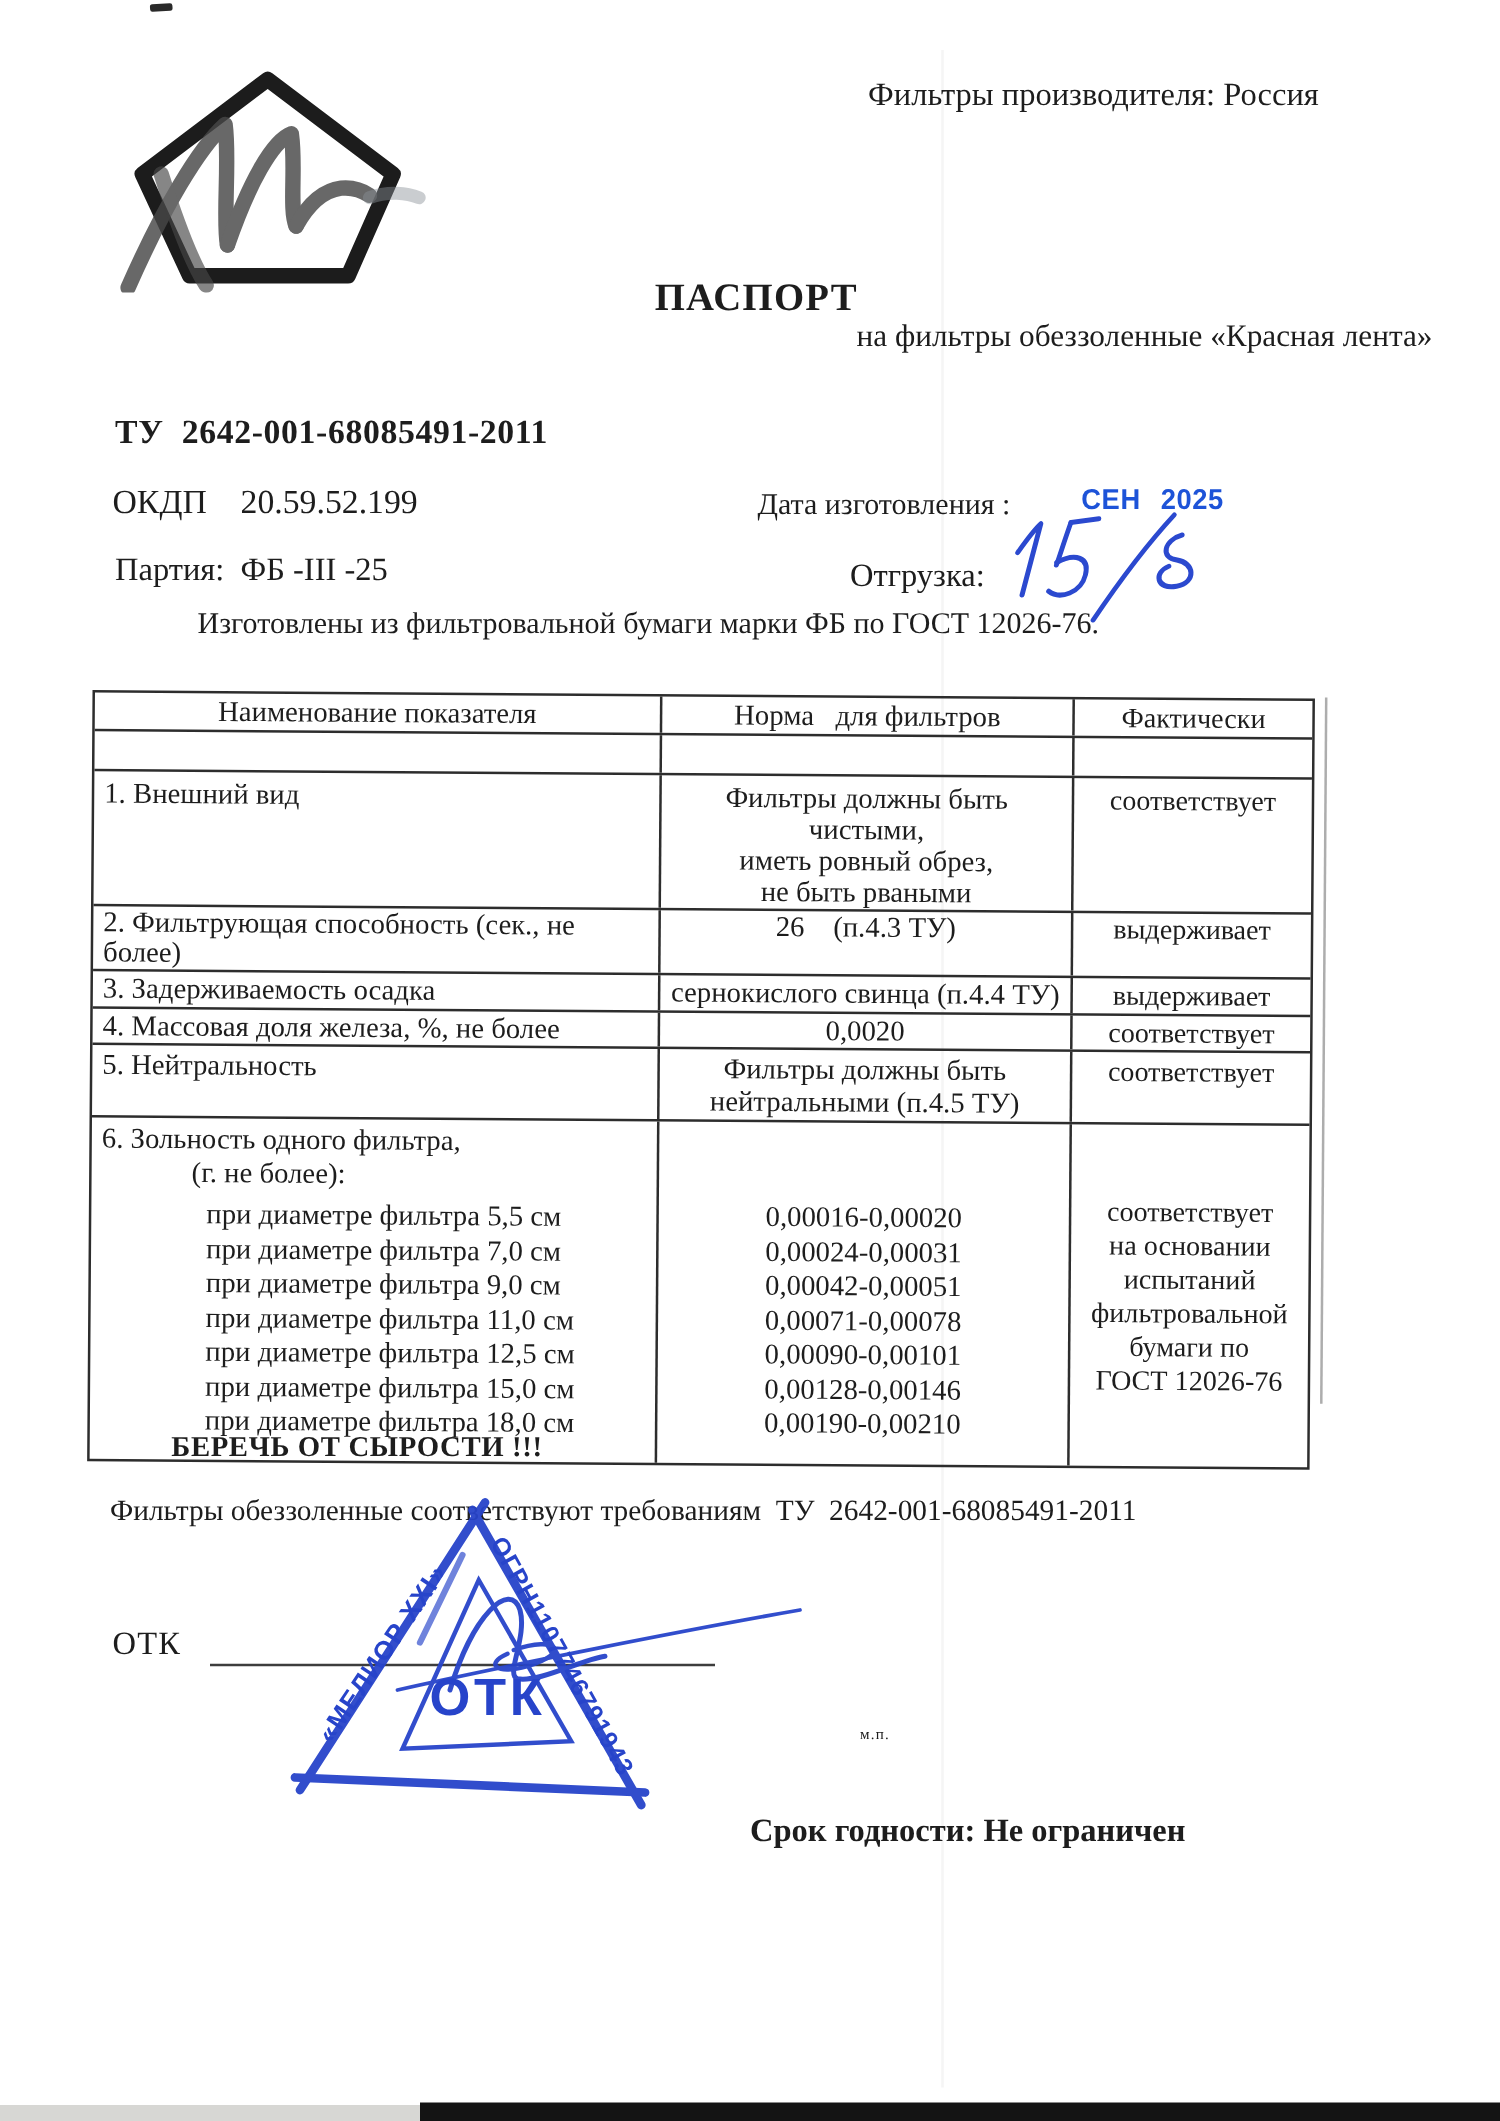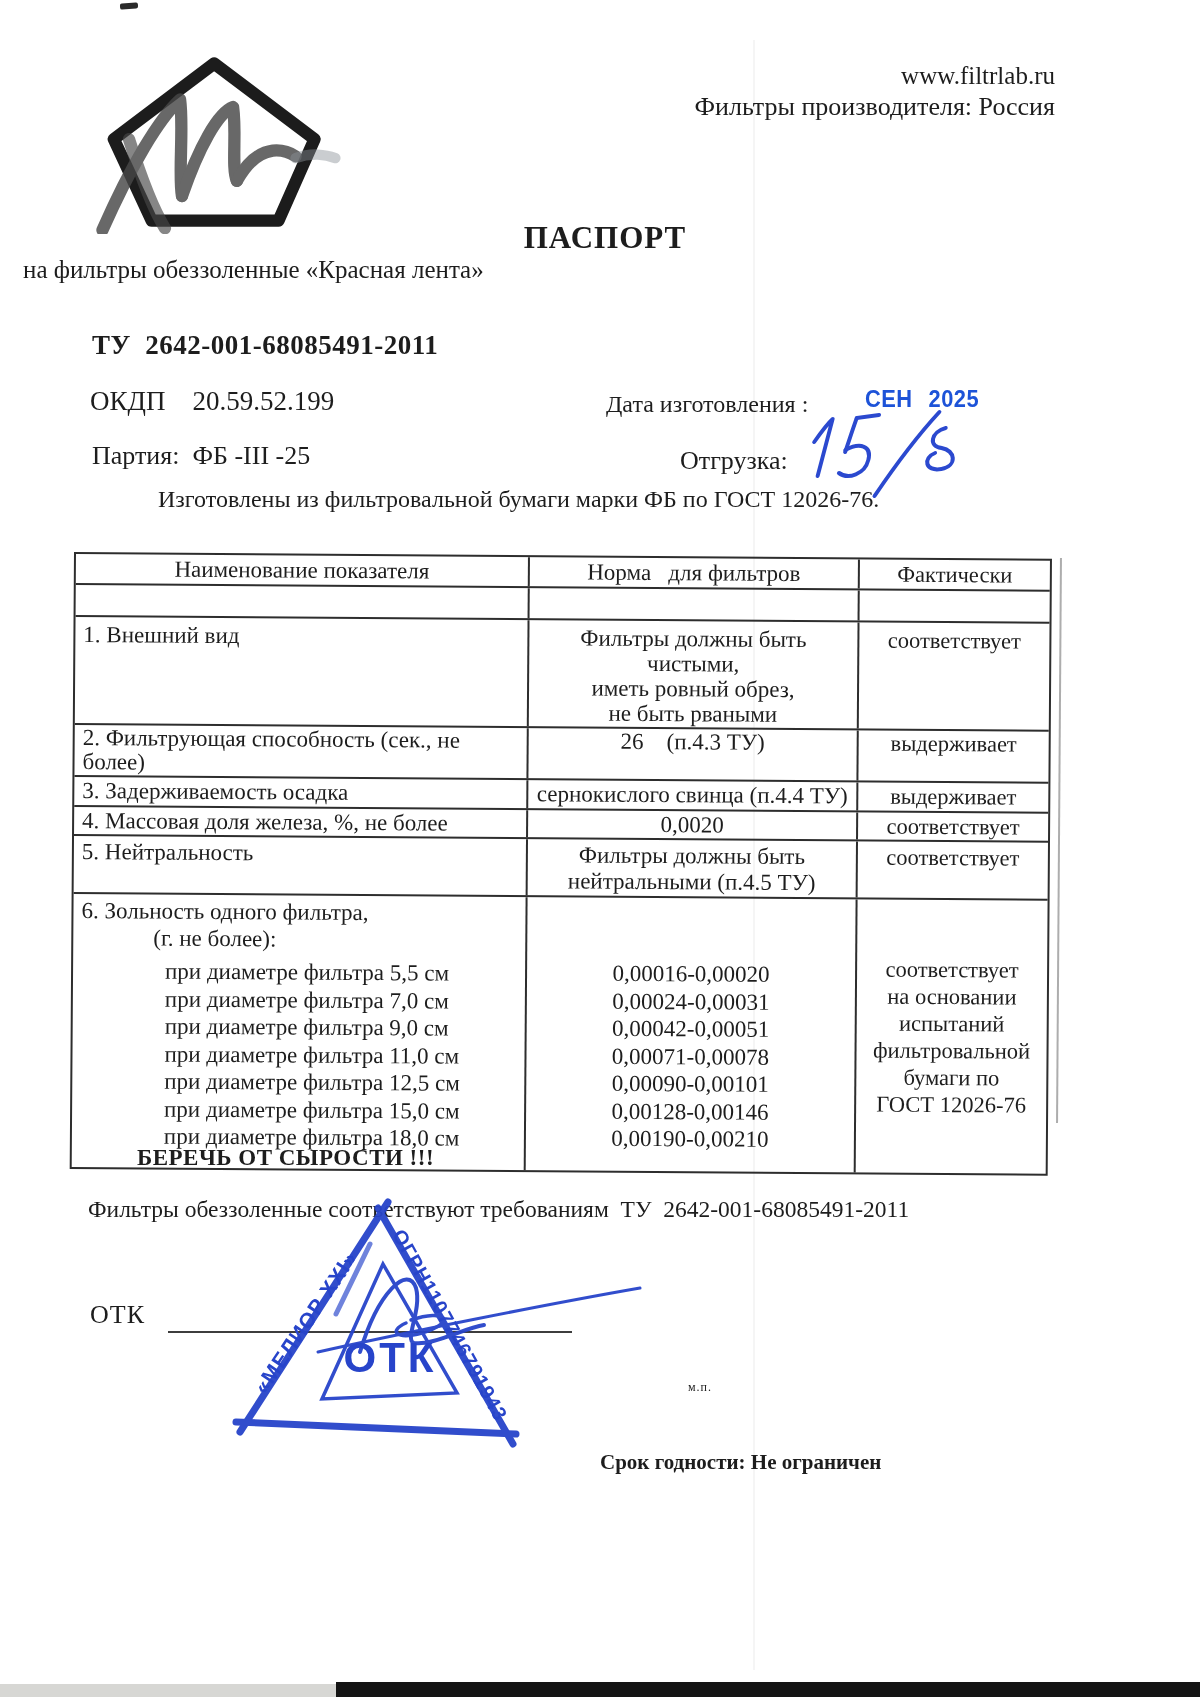--- a/index.html
+++ b/index.html
@@ -20,21 +20,21 @@
 
   
   .logo { left:93px; top:52px; }
 
   
   .producer { right:145px; top:60px; text-align:right; font-size:26px; line-height:31px; }
   .producer .bold { font-weight:bold; font-size:27px; }
   .producer .site { font-size:25px; }
 
   .title { left:0; top:220px; width:1146px; text-align:center; font-size:31px; font-weight:bold; letter-spacing:1px;padding-left:32px; }
-  .subtitle { left:0; top:256px; width:1146px; text-align:left; font-size:25px;margin-left:23px; }
+  .subtitle { left:0; top:256px; width:1146px; text-align:right; font-size:25px; }
 
   .tu { left:92px; top:330px; font-size:27px; letter-spacing:0.5px;font-weight:bold; }
   .okdp { left:90px; top:386px; font-size:27px; }
   .date-label { left:606px; top:391px; font-size:24px; }
   .date-stamp {
     left:862px; top:386px; font-size:23px; font-weight:bold;
     font-family:"Liberation Sans","DejaVu Sans",sans-serif;
     color:#1d53d8; letter-spacing:0.5px; word-spacing:10px; transform:scaleX(0.95);
   }
   .batch { left:92px; top:441px; font-size:26px; }
@@ -74,21 +74,21 @@
 
   
   .ghost-v { left:1058px; top:558px; width:2px; height:565px; background:rgba(60,60,60,0.42); transform:rotate(0.4deg); }
 
   .warning { left:137px; top:1145px; font-size:23px; font-weight:bold; letter-spacing:0.5px; }
   .conformity { left:88px; top:1196px; font-size:23.5px; }
   .otk-label { left:90px; top:1300px; font-size:26px; letter-spacing:1px; }
   .sign-line { left:168px; top:1331px; width:404px; height:2px; background:#3d3d3d; }
   .stamp { left:218px; top:1192px; }
   .mp { left:688px; top:1380px; font-size:12px; letter-spacing:1px; }
-  .shelf { left:600px; top:1450px; font-size:21px; font-weight:bold; }
+  .shelf { left:600px; top:1450px; font-size:26px; font-weight:bold; }
 
   
   .bar-light { left:0; top:1684px; width:1200px; height:13px; background:#d7d7d4; }
   .bar-dark { left:336px; top:1682px; width:864px; height:15px; background:#141414; }
 </style>
 </head>
 <body>
 
 <div class="abs speck"></div>
 <div class="abs fold"></div>
@@ -102,21 +102,20 @@
         <path d="M94,152 C112,100 132,64 148,58 C152,86 146,122 152,136"></path>
         <path d="M152,136 C162,118 174,106 190,104 C200,103 208,106 214,110"></path>
         <path d="M38,92 C50,130 62,164 76,186" opacity="0.8"></path>
       </g>
       <path d="M214,112 C230,106 246,108 256,112" stroke="#8a9096" stroke-width="11" opacity="0.45"></path>
     </g>
   </svg>
 </div>
 
 <div class="abs producer">
-  <div class="site">www.filtrlab.ru</div>
   <div>Фильтры производителя: Россия</div>
 </div>
 
 <div class="abs title">ПАСПОРТ</div>
 <div class="abs subtitle">на фильтры обеззоленные «Красная лента»</div>
 
 <div class="abs tu">ТУ&nbsp; 2642-001-68085491-2011</div>
 <div class="abs okdp">ОКДП&nbsp;&nbsp;&nbsp; 20.59.52.199</div>
 <div class="abs date-label">Дата изготовления :</div>
 <div class="abs date-stamp">СЕН 2025</div>

